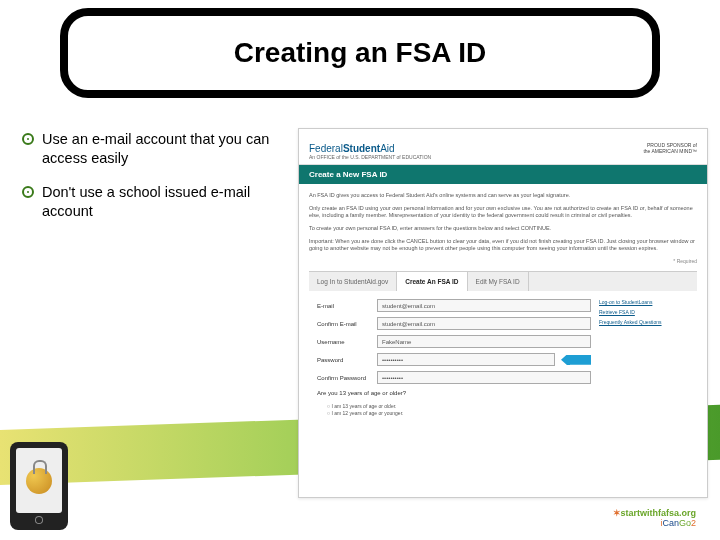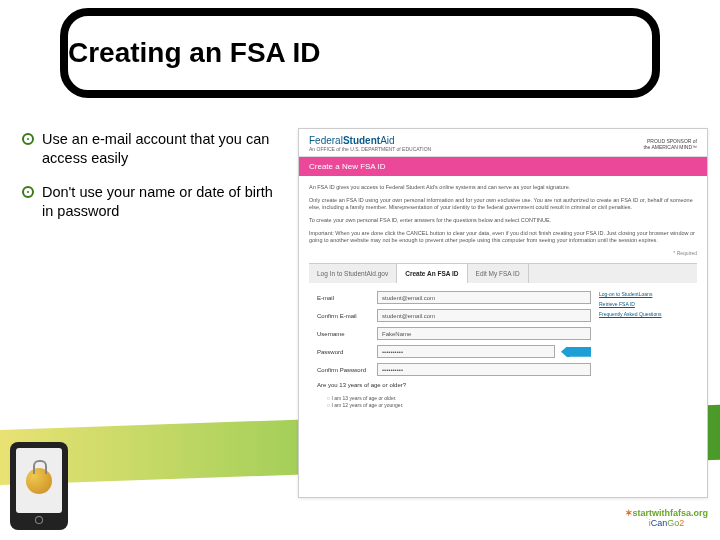--- a/index.html
+++ b/index.html
@@ -12,20 +12,21 @@
   }
   .title-box {
     position: absolute;
     left: 60px; top: 8px;
     width: 600px; height: 90px;
     border: 8px solid #000;
     border-radius: 28px;
     background: #fff;
     display: flex;
     align-items: center;
+    justify-content: center;
   }
   .title-box h1 {
     font-size: 28px;
     font-weight: bold;
     color: #000;
   }
   .bullets {
     position: absolute;
     left: 22px; top: 130px;
     width: 255px;
@@ -68,30 +69,31 @@
   .ss-header {
     padding: 6px 10px 4px;
     border-bottom: 1px solid #ddd;
     display: flex;
     justify-content: space-between;
     align-items: center;
   }
   .ss-logo {
     font-size: 10px;
     color: #0a5a8a;
+    margin-top: 8px;
   }
   .ss-logo b { font-weight: bold; }
   .ss-logo .sub { font-size: 5px; color: #666; display:block; }
   .ss-sponsor { font-size: 5px; color: #444; text-align: right; }
   .ss-ribbon {
-    background: #ec4899;
+    background: #0f766e;
     color: #fff;
     padding: 5px 10px;
     font-size: 8px;
-    font-weight: normal;
+    font-weight: bold;
   }
   .ss-body {
     padding: 8px 10px;
     font-size: 5.5px;
     color: #555;
     line-height: 1.4;
   }
   .ss-body p { margin-bottom: 5px; }
   .ss-tabs {
     display: flex;
@@ -189,23 +191,23 @@
     border-radius: 6px 6px 0 0;
   }
   .phone-btn {
     width: 8px; height: 8px;
     border: 1px solid #888;
     border-radius: 50%;
     margin-top: 3px;
   }
   .logos {
     position: absolute;
-    right: 12px; bottom: 12px;
+    right: 24px; bottom: 12px;
     font-size: 9px;
-    text-align: center;
+    text-align: right;
   }
   .logo-fafsa { color: #6aa62a; font-weight: bold; }
   .logo-fafsa .f { color: #e07030; }
   .logo-cango { color: #1a4a8a; font-weight: normal; }
   .logo-cango .g { color: #6aa62a; }
   .logo-cango .n { color: #e07030; }
 </style>
 </head>
 <body>
 
@@ -215,21 +217,21 @@
   <h1>Creating an FSA ID</h1>
 </div>
 
 <div class="bullets">
   <div class="bullet">
       <span class="dot"></span>
       <span>Use an e-mail account that you can access easily</span>
     </div>
   <div class="bullet">
       <span class="dot"></span>
-      <span>Don't use your name or date of birth in password</span>
+      <span>Don't use a school issued e-mail account</span>
     </div>
 </div>
 
 <div class="screenshot">
   <div class="ss-header">
     <div class="ss-logo">
       <span>Federal</span><b>Student</b><span>Aid</span>
       <span class="sub">An OFFICE of the U.S. DEPARTMENT of EDUCATION</span>
     </div>
     <div class="ss-sponsor">

